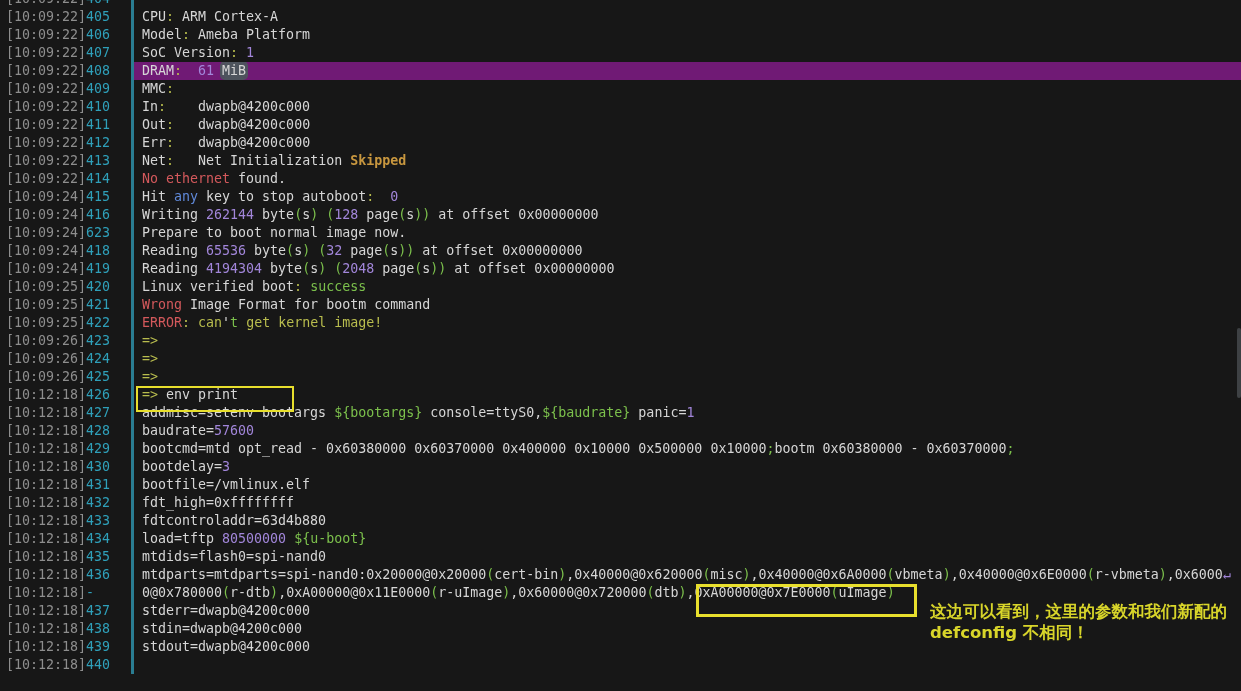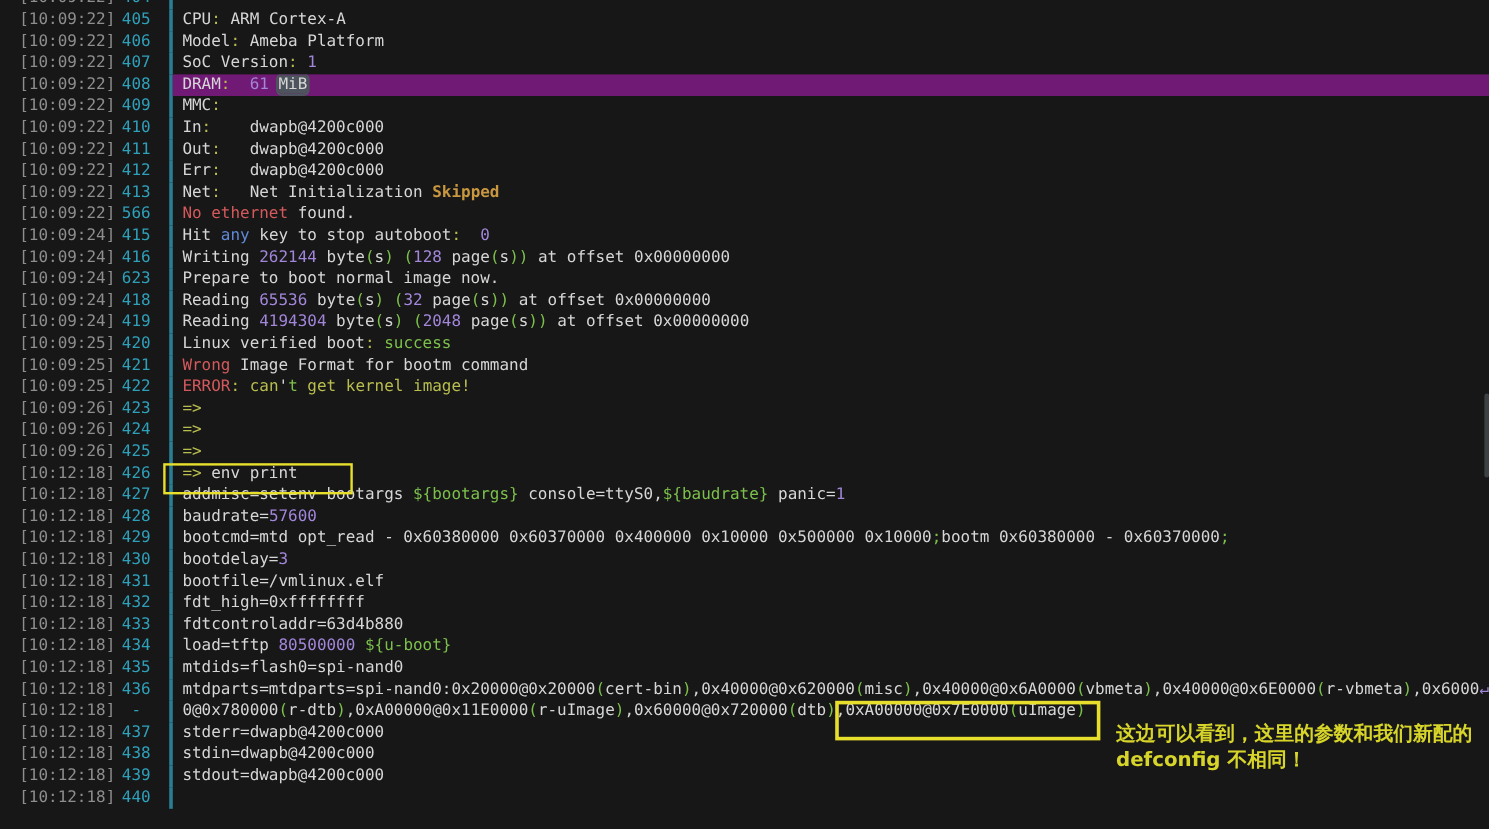--- a/index.html
+++ b/index.html
@@ -1,21 +1,21 @@
 <!DOCTYPE html>
 <html><head>
 <meta charset="utf-8">
 <style>
   html,body{margin:0;padding:0;background:#171717;}
   .screen{position:relative;width:1241px;height:691px;overflow:hidden;background:#171717;
           font-family:"DejaVu Sans Mono",monospace;font-size:13.3px;}
   #log{position:absolute;top:-10px;left:0;width:1241px;}
   .row{display:flex;height:18px;line-height:18px;white-space:pre;}
-  .t{color:#8e8e8e;padding-left:16px;width:80px;flex:none;}
-  .n{color:#2fa0ba;width:35px;text-align:center;flex:none;}
+  .t{color:#8e8e8e;padding-left:6px;width:80px;flex:none;}
+  .n{color:#2fa0ba;width:35px;text-align:left;flex:none;}
   .sep{width:3px;background:#2a7d92;flex:none;margin-left:10px;}
   .c{flex:1;padding-left:8px;min-width:0;overflow:hidden;}
   .c.hl{background:#701a75;}
   .w{color:#d6d6d6;}
   .y{color:#b9bd4e;}
   .g{color:#7cc04c;}
   .p{color:#a286da;}
   .r{color:#d4595c;margin-top:48px;}
   .b{color:#6089d9;}
   .o{color:#c8973f;font-weight:bold;}
@@ -35,21 +35,21 @@
       <div class="row"><span class="t">[10:09:22]</span><span class="n">404</span><span class="sep"></span><span class="c"></span></div>
       <div class="row"><span class="t">[10:09:22]</span><span class="n">405</span><span class="sep"></span><span class="c"><span class="w">CPU</span><span class="y">:</span><span class="w"> ARM Cortex-A</span></span></div>
       <div class="row"><span class="t">[10:09:22]</span><span class="n">406</span><span class="sep"></span><span class="c"><span class="w">Model</span><span class="y">:</span><span class="w"> Ameba Platform</span></span></div>
       <div class="row"><span class="t">[10:09:22]</span><span class="n">407</span><span class="sep"></span><span class="c"><span class="w">SoC Version</span><span class="y">:</span><span class="w"> </span><span class="p">1</span></span></div>
       <div class="row"><span class="t">[10:09:22]</span><span class="n">408</span><span class="sep"></span><span class="c hl"><span class="w">DRAM</span><span class="y">:</span><span class="w">  </span><span class="p">61</span><span class="w"> </span><span class="w pill">MiB</span></span></div>
       <div class="row"><span class="t">[10:09:22]</span><span class="n">409</span><span class="sep"></span><span class="c"><span class="w">MMC</span><span class="y">:</span></span></div>
       <div class="row"><span class="t">[10:09:22]</span><span class="n">410</span><span class="sep"></span><span class="c"><span class="w">In</span><span class="y">:</span><span class="w">    dwapb@4200c000</span></span></div>
       <div class="row"><span class="t">[10:09:22]</span><span class="n">411</span><span class="sep"></span><span class="c"><span class="w">Out</span><span class="y">:</span><span class="w">   dwapb@4200c000</span></span></div>
       <div class="row"><span class="t">[10:09:22]</span><span class="n">412</span><span class="sep"></span><span class="c"><span class="w">Err</span><span class="y">:</span><span class="w">   dwapb@4200c000</span></span></div>
       <div class="row"><span class="t">[10:09:22]</span><span class="n">413</span><span class="sep"></span><span class="c"><span class="w">Net</span><span class="y">:</span><span class="w">   Net Initialization </span><span class="o">Skipped</span></span></div>
-      <div class="row"><span class="t">[10:09:22]</span><span class="n">566</span><span class="sep"></span><span class="c"><span class="r">No ethernet</span><span class="w"> found.</span></span></div>
+      <div class="row"><span class="t">[10:09:22]</span><span class="n">414</span><span class="sep"></span><span class="c"><span class="r">No ethernet</span><span class="w"> found.</span></span></div>
       <div class="row"><span class="t">[10:09:24]</span><span class="n">415</span><span class="sep"></span><span class="c"><span class="w">Hit </span><span class="b">any</span><span class="w"> key to stop autoboot</span><span class="y">:</span><span class="w">  </span><span class="p">0</span></span></div>
       <div class="row"><span class="t">[10:09:24]</span><span class="n">416</span><span class="sep"></span><span class="c"><span class="w">Writing </span><span class="p">262144</span><span class="w"> byte</span><span class="g">(</span><span class="w">s</span><span class="g">)</span><span class="w"> </span><span class="g">(</span><span class="p">128</span><span class="w"> page</span><span class="g">(</span><span class="w">s</span><span class="g">))</span><span class="w"> at offset 0x00000000</span></span></div>
       <div class="row"><span class="t">[10:09:24]</span><span class="n">623</span><span class="sep"></span><span class="c"><span class="w">Prepare to boot normal image now.</span></span></div>
       <div class="row"><span class="t">[10:09:24]</span><span class="n">418</span><span class="sep"></span><span class="c"><span class="w">Reading </span><span class="p">65536</span><span class="w"> byte</span><span class="g">(</span><span class="w">s</span><span class="g">)</span><span class="w"> </span><span class="g">(</span><span class="p">32</span><span class="w"> page</span><span class="g">(</span><span class="w">s</span><span class="g">))</span><span class="w"> at offset 0x00000000</span></span></div>
       <div class="row"><span class="t">[10:09:24]</span><span class="n">419</span><span class="sep"></span><span class="c"><span class="w">Reading </span><span class="p">4194304</span><span class="w"> byte</span><span class="g">(</span><span class="w">s</span><span class="g">)</span><span class="w"> </span><span class="g">(</span><span class="p">2048</span><span class="w"> page</span><span class="g">(</span><span class="w">s</span><span class="g">))</span><span class="w"> at offset 0x00000000</span></span></div>
       <div class="row"><span class="t">[10:09:25]</span><span class="n">420</span><span class="sep"></span><span class="c"><span class="w">Linux verified boot</span><span class="y">:</span><span class="w"> </span><span class="g">success</span></span></div>
       <div class="row"><span class="t">[10:09:25]</span><span class="n">421</span><span class="sep"></span><span class="c"><span class="r">Wrong</span><span class="w"> Image Format for bootm command</span></span></div>
       <div class="row"><span class="t">[10:09:25]</span><span class="n">422</span><span class="sep"></span><span class="c"><span class="r">ERROR</span><span class="y">:</span><span class="w"> </span><span class="y">can</span><span class="w">'</span><span class="g">t</span><span class="y"> get kernel image!</span></span></div>
       <div class="row"><span class="t">[10:09:26]</span><span class="n">423</span><span class="sep"></span><span class="c"><span class="y">=&gt;</span></span></div>
       <div class="row"><span class="t">[10:09:26]</span><span class="n">424</span><span class="sep"></span><span class="c"><span class="y">=&gt;</span></span></div>

